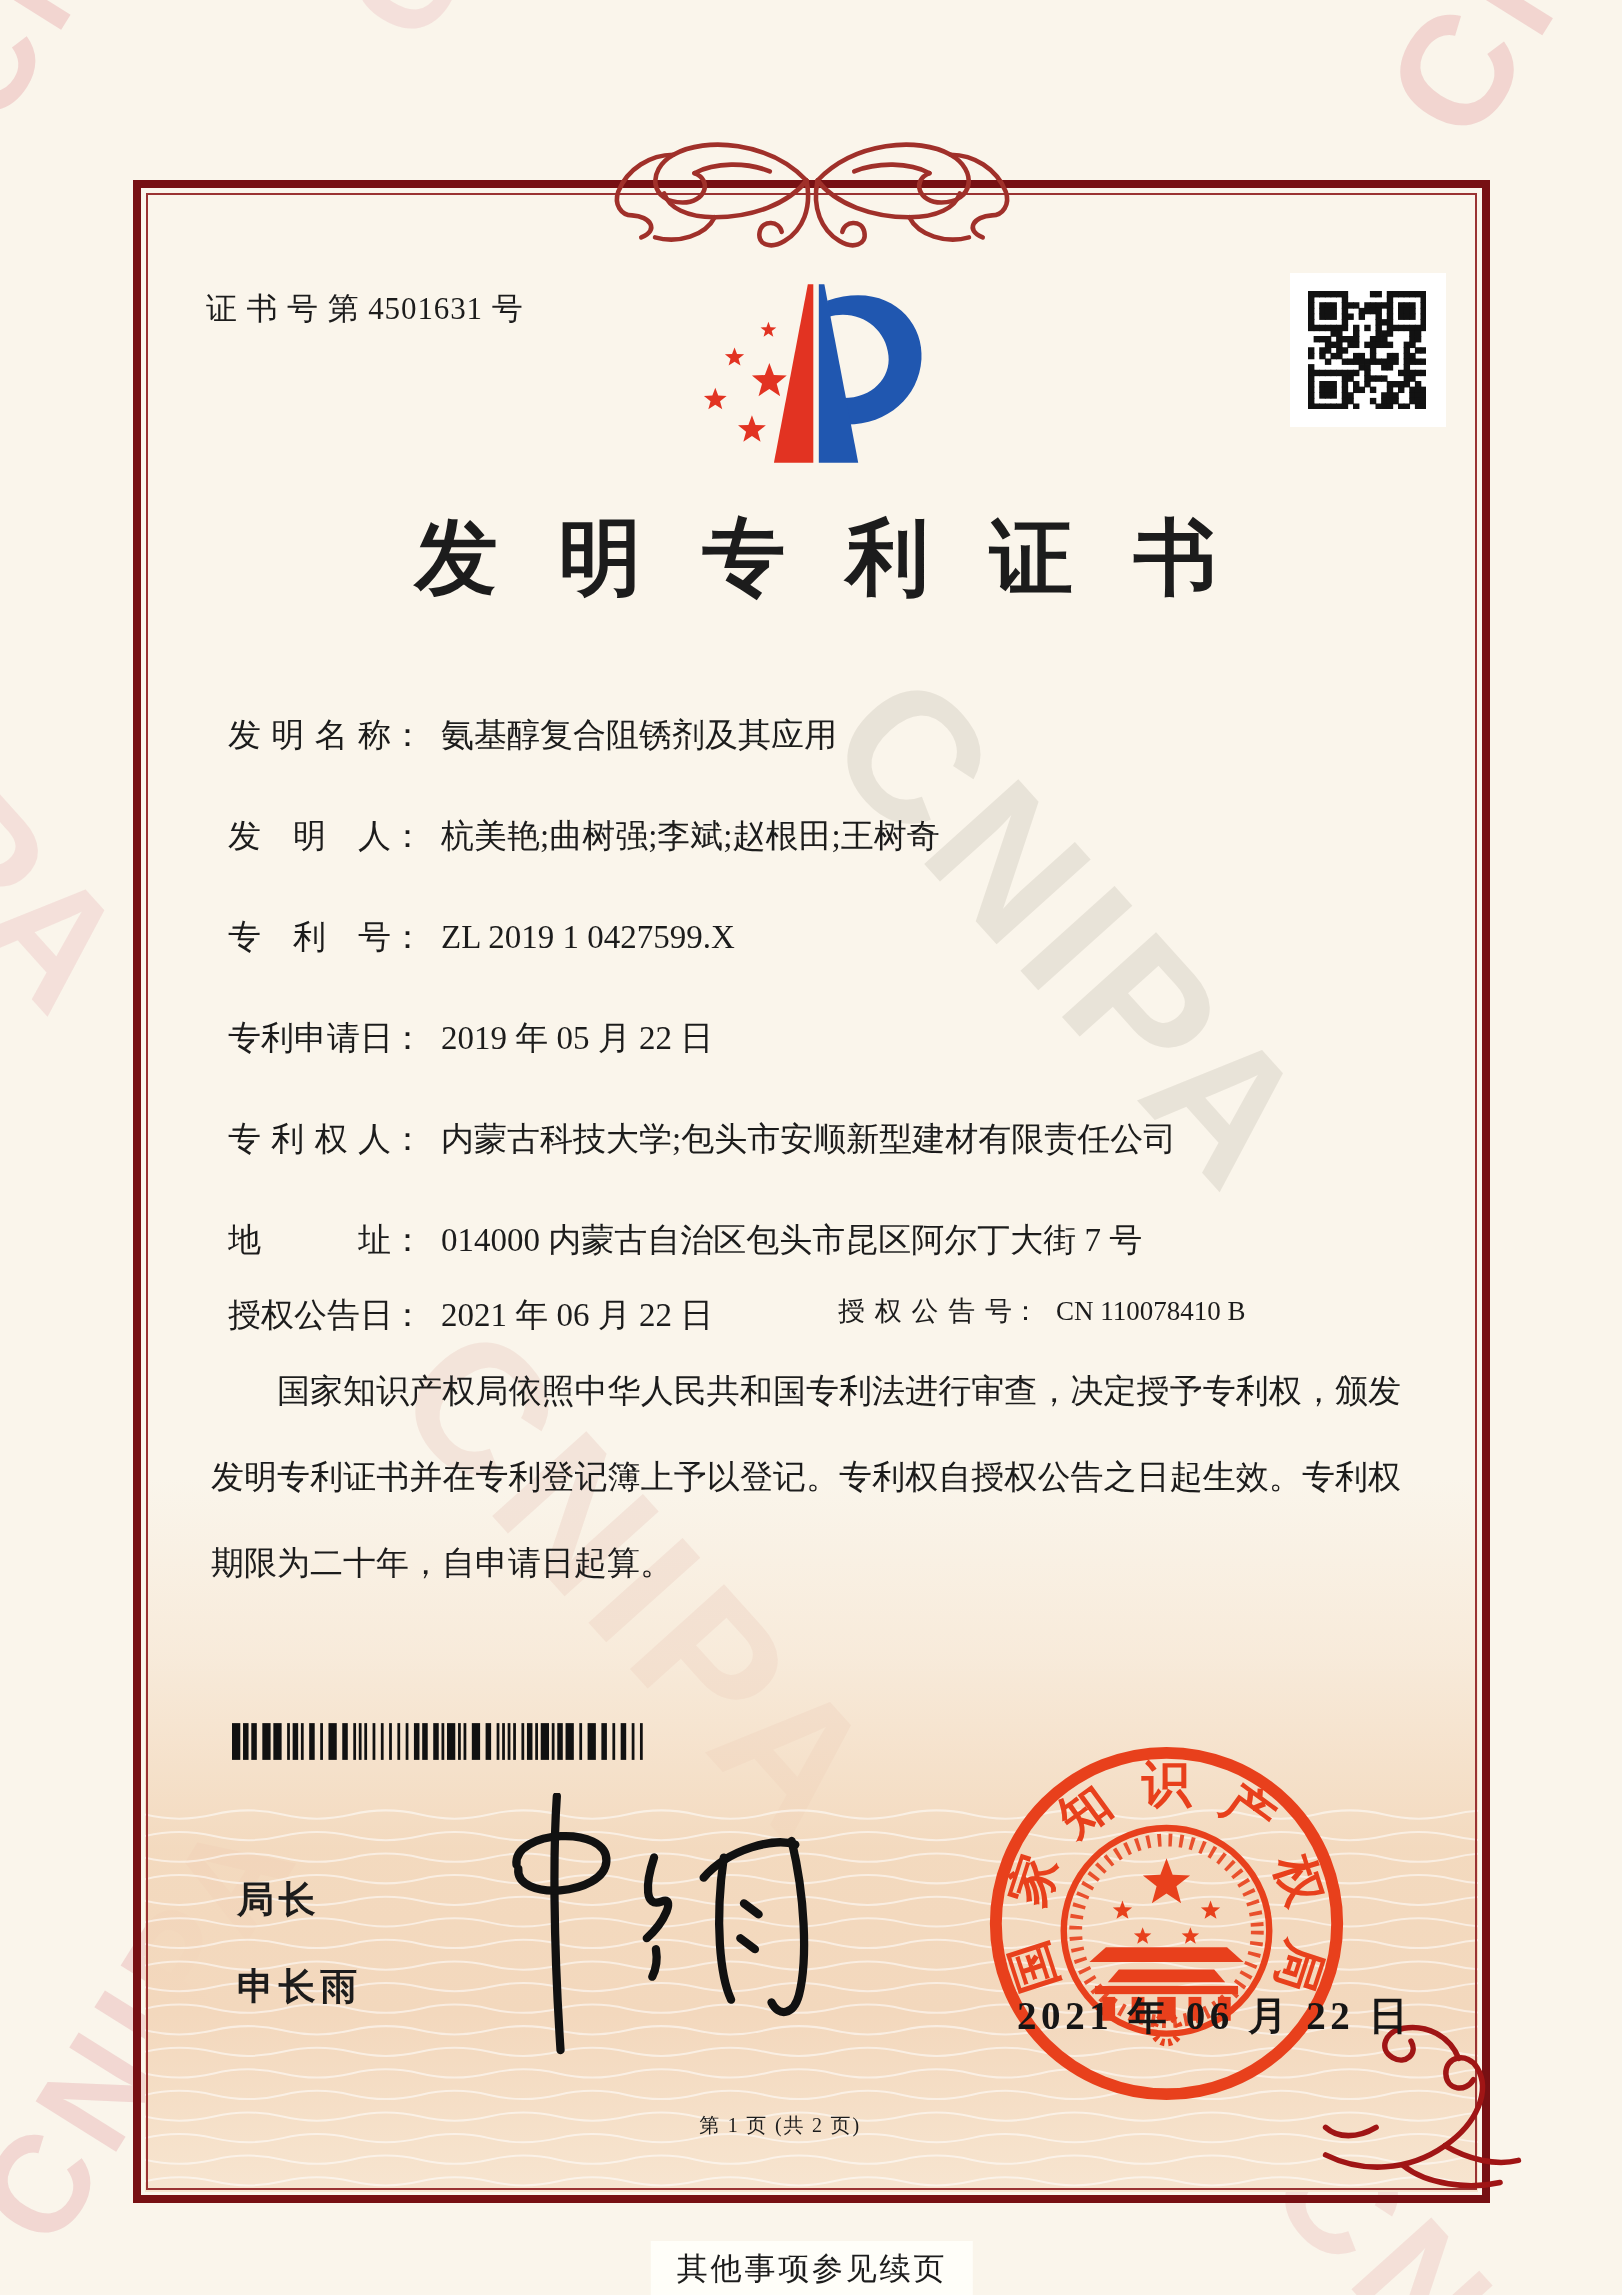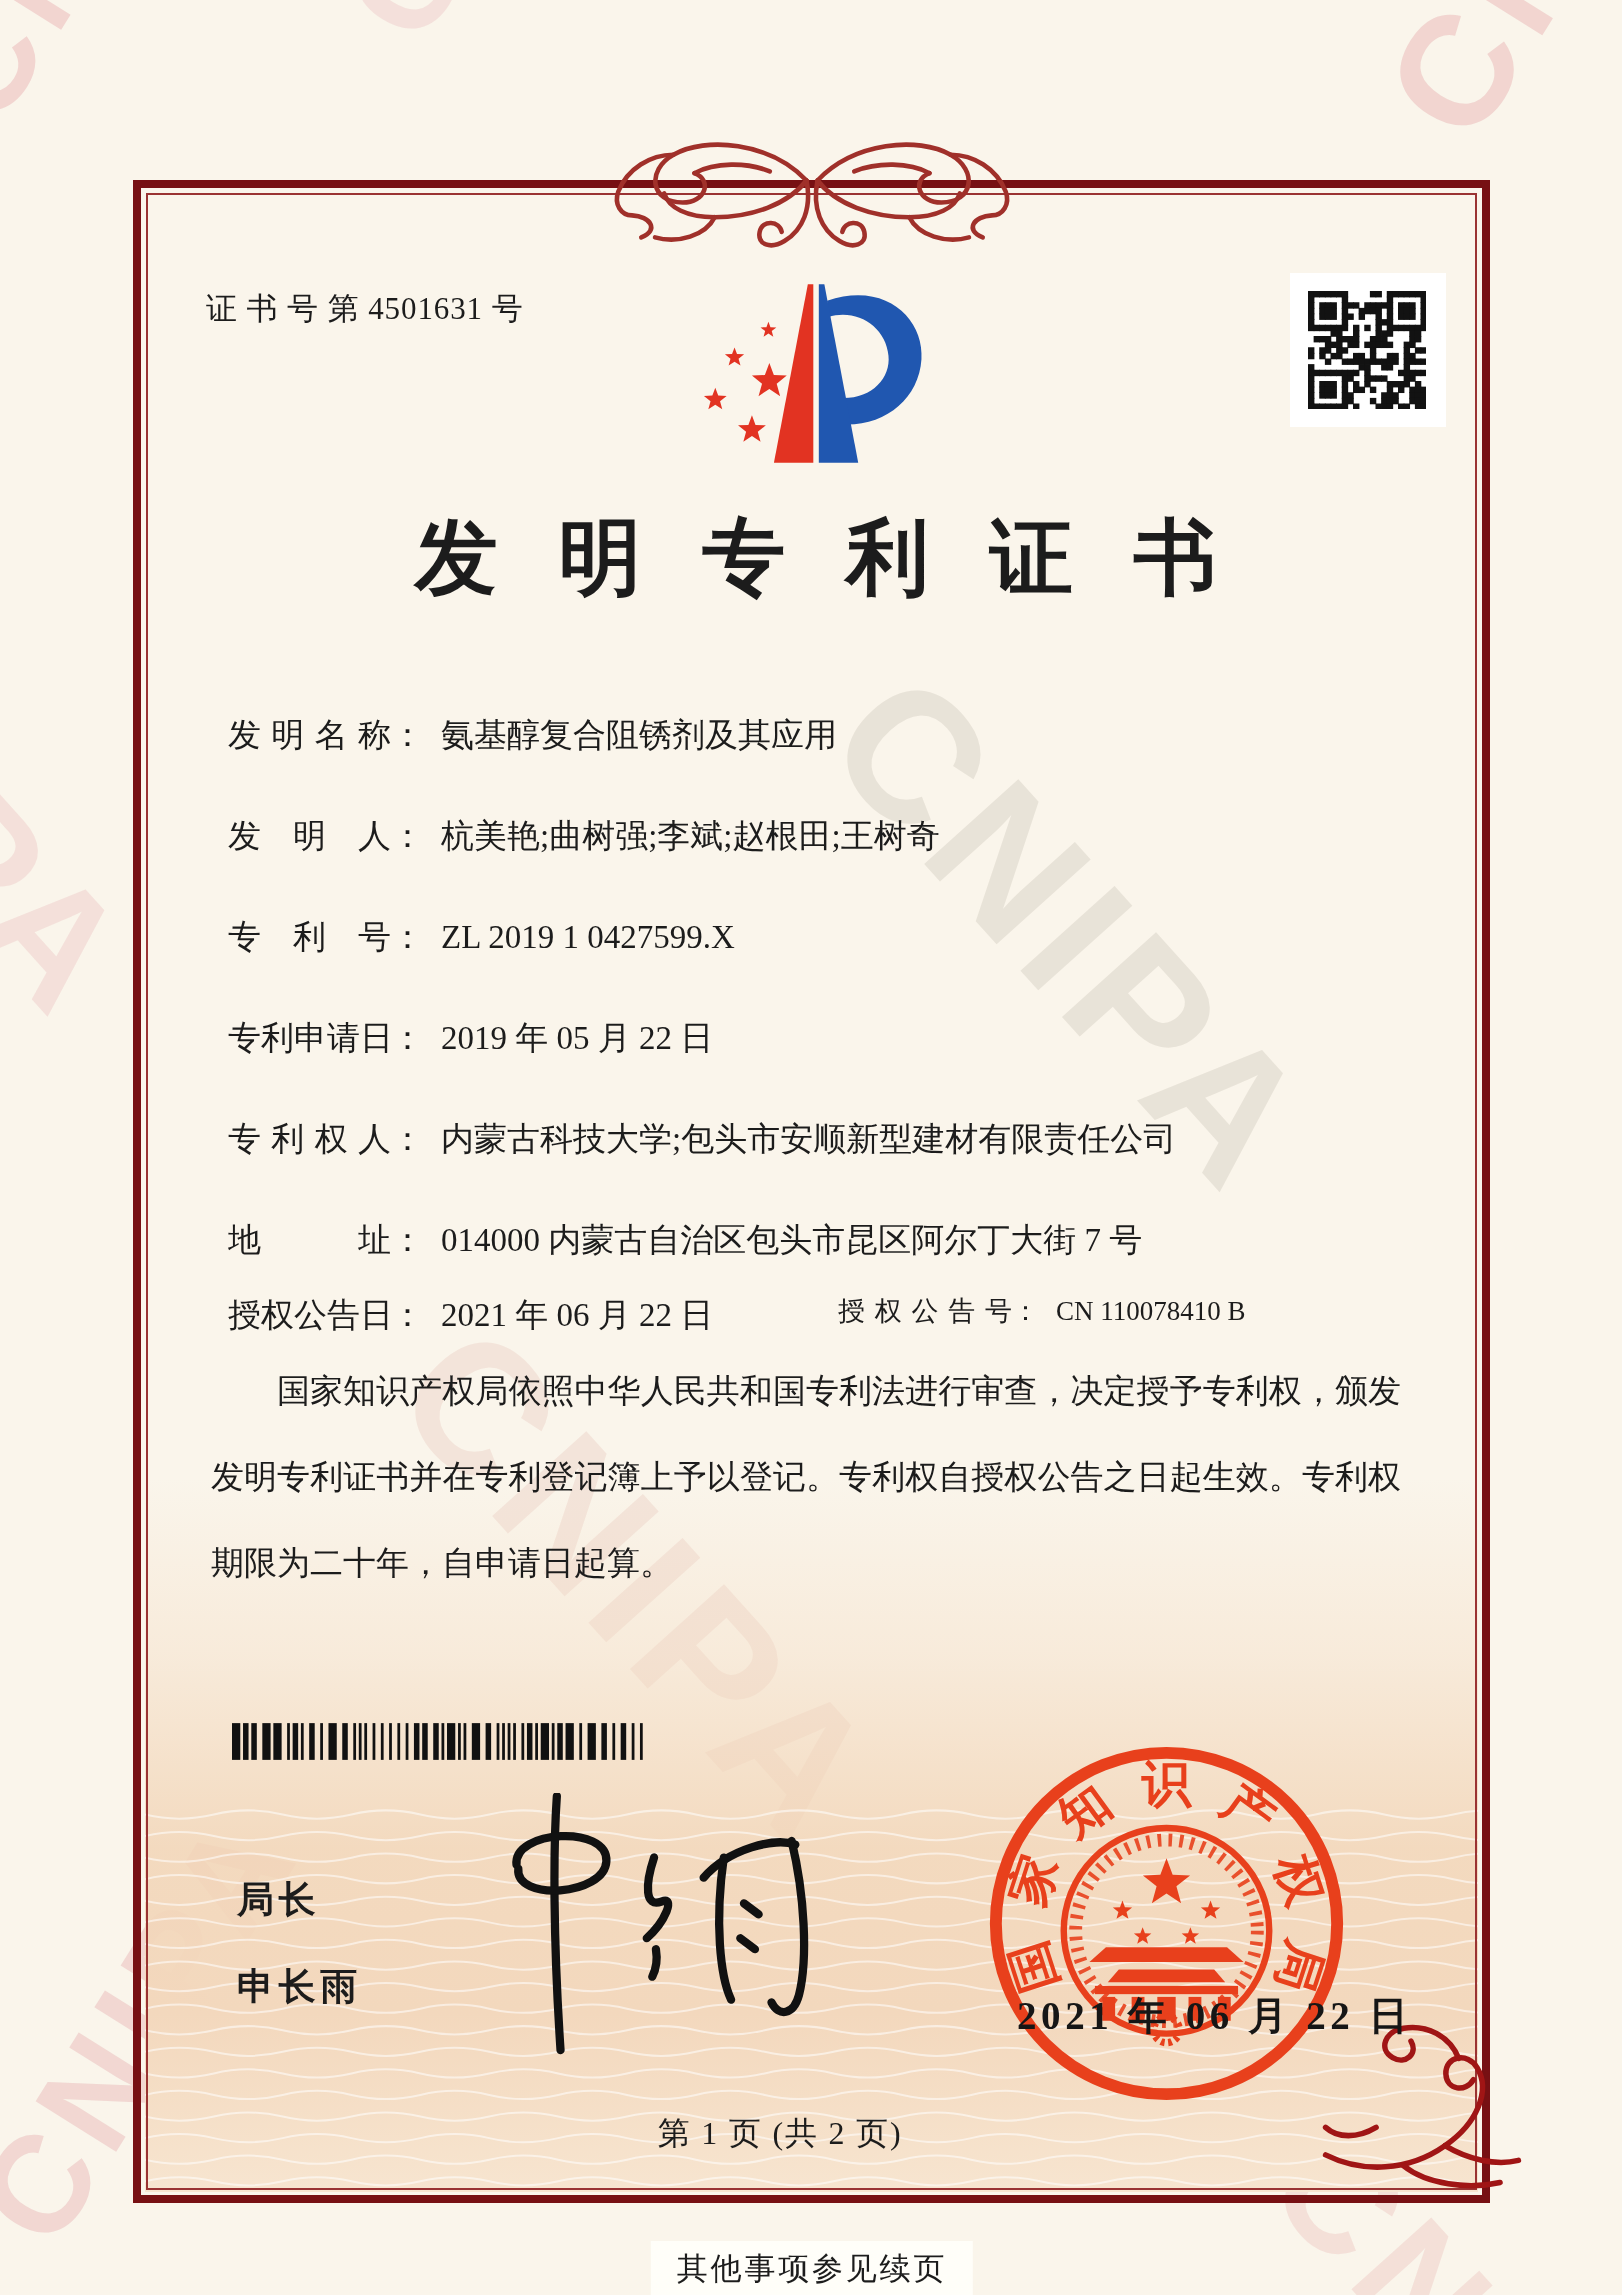--- a/index.html
+++ b/index.html
@@ -25,21 +25,21 @@
   .bodytext{position:absolute;left:211px;top:1348px;width:1190px;font-size:33px;line-height:86px;text-align:justify;z-index:3}
   .bodytext p{margin:0;text-indent:66px}
   #barcode{position:absolute;left:232px;top:1723px;z-index:3}
   .signer-t{position:absolute;left:237px;top:1875px;font-size:37px;font-family:Liberation Mono, monospace;font-weight:600;letter-spacing:4.6px;z-index:3}
   .signer-n{position:absolute;left:237px;top:1962px;font-size:37px;font-family:"Liberation Sans","DejaVu Sans",sans-serif;font-weight:600;letter-spacing:4.6px;z-index:3}
   #sig{position:absolute;left:500px;top:1793px;z-index:3}
   #seal{position:absolute;left:983px;top:1740px;z-index:4}
   .sealdate{position:absolute;left:1017px;top:1989px;font-size:39px;font-weight:600;letter-spacing:4.6px;z-index:6;color:#161616}
   #corner{position:absolute;left:1321px;top:2017px;z-index:3}
   #topdeco{position:absolute;left:577px;top:127px;z-index:3}
-  .pagenum{position:absolute;left:569px;top:2112px;width:422px;text-align:center;font-size:32px;letter-spacing:1.8px;z-index:3}
+  .pagenum{position:absolute;left:569px;top:2112px;width:422px;text-align:center;font-size:20px;letter-spacing:1.8px;z-index:3}
   .note{position:absolute;left:812px;top:2241px;transform:translateX(-50%);background:#fffef9;padding:7.3px 26px;font-size:31px;letter-spacing:2.8px;z-index:3;white-space:nowrap}
 </style>
 </head>
 <body>
 
 <div class="wm" style="left:-110px;top:64px;font-size:138px;color:rgba(235,186,186,.55);transform:rotate(-58deg)">CNIPA</div>
 <div class="wm" style="left:312px;top:-18.4px;font-size:138px;color:rgba(238,199,199,.45);transform:rotate(-58deg)">CNIPA</div>
 <div class="wm" style="left:1350px;top:73px;font-size:156px;color:rgba(233,182,182,.5);transform:rotate(-58deg)">CNIPA</div>
 <div class="wm" style="left:946px;top:634px;font-size:184px;color:rgba(192,185,172,.30);transform:rotate(48deg)">CNIPA</div>
 <div class="wm" style="left:-202px;top:514px;font-size:165px;color:rgba(236,192,192,.40);transform:rotate(48deg)">CNIPA</div>

